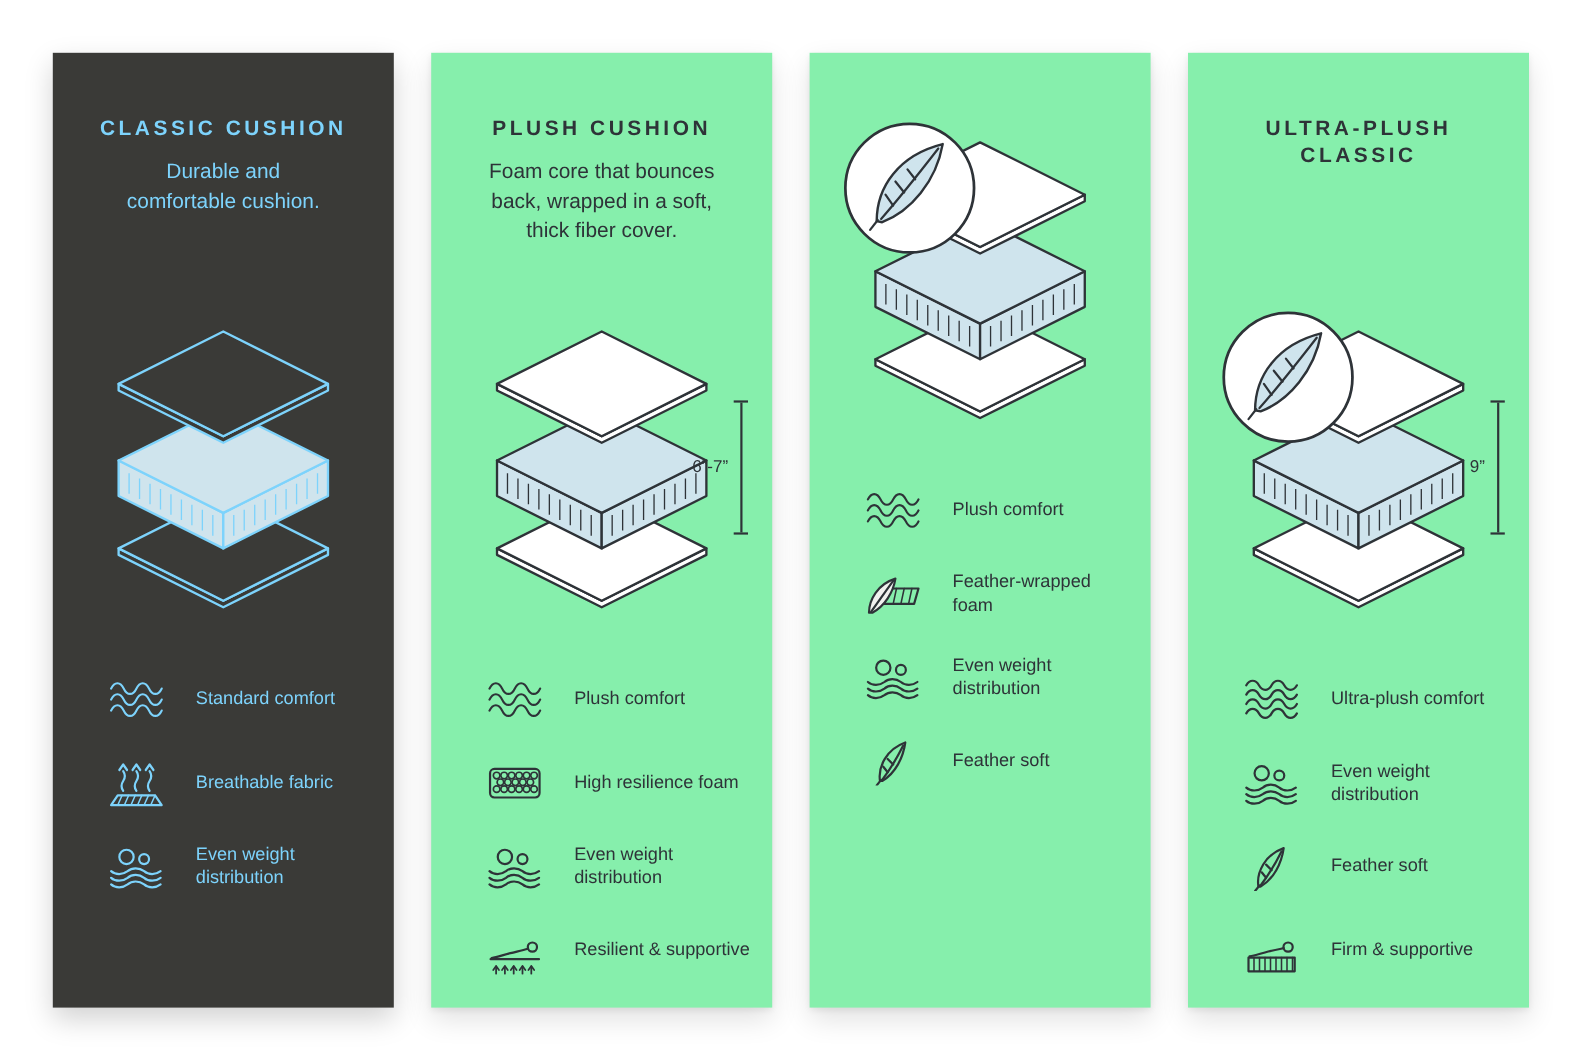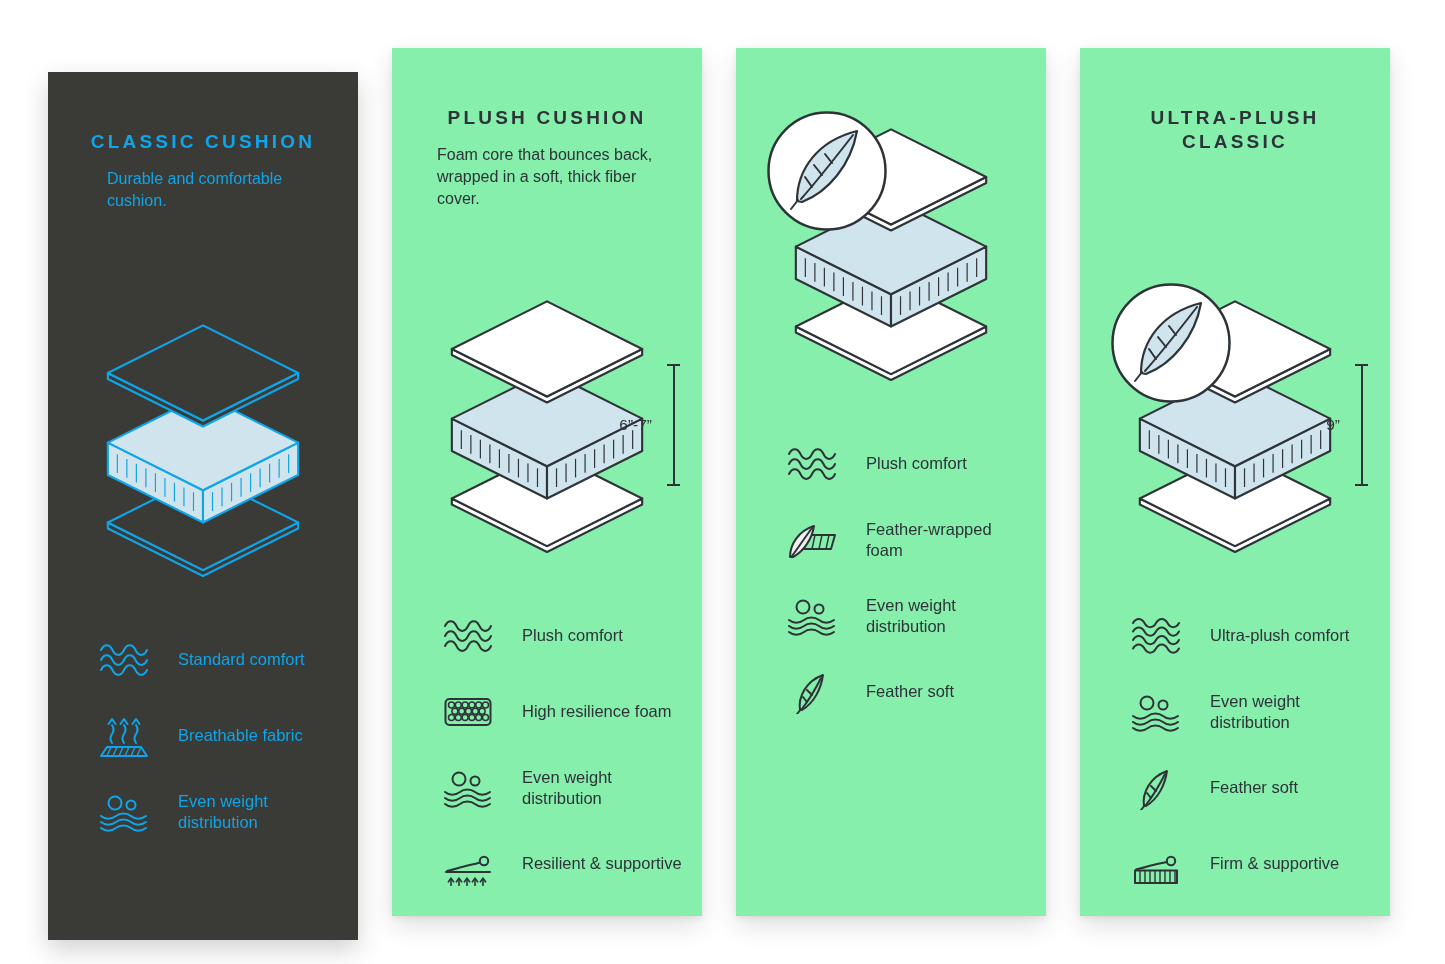--- a/index.html
+++ b/index.html
@@ -26,41 +26,40 @@
   }
   .panel.light {
     background:#86efac;
     color:#2e3338;
     --cover:#ffffff;
     --panel-bg:#f1f1ef;
     box-shadow:0 10px 24px rgba(0,0,0,.12), 0 2px 6px rgba(0,0,0,.07);
   }
   .panel.dark {
     background:#3a3a37;
-    color:#0ea5e9;
+    color:#7dd3fc;
     --cover:#3a3a37;
     --panel-bg:#3a3a37;
     box-shadow:0 10px 24px rgba(0,0,0,.18);
-    margin-top:24px;
   }
   .head { height:172px; }
   .panel-title {
     text-align:center;
     font-size:19px;
     font-weight:bold;
     letter-spacing:3.2px;
     line-height:1.28;
     padding:0 14px;
     margin:0 auto;
   }
   .panel-title.two-line { max-width:215px; }
   .panel-desc {
     margin:14px auto 0;
-    text-align:left;
-    font-size:16px;
+    text-align:center;
+    font-size:19px;
     line-height:1.38;
   }
   .panel:nth-child(1) .panel-desc { max-width:192px; }
   .panel:nth-child(2) .panel-desc { max-width:220px; }
   .panel:nth-child(3) .panel-desc { max-width:274px; }
   .panel:nth-child(4) .panel-desc { max-width:242px; }
   .illus {
     position:relative;
     height:300px;
     display:flex;
@@ -75,21 +74,21 @@
     width:126px;
     height:126px;
   }
   .dim {
     position:absolute;
     right:22px;
     top:86px;
     height:122px;
     display:flex;
     align-items:center;
-    gap:15px;
+    gap:5px;
   }
   .dim-label { font-size:15.5px; white-space:nowrap; }
   .dim-line {
     height:100%;
     display:flex;
     flex-direction:column;
     align-items:center;
   }
   .dim-line .cap { width:13px; height:2px; background:currentColor; }
   .dim-line .vline { width:2px; flex:1; background:currentColor; }

